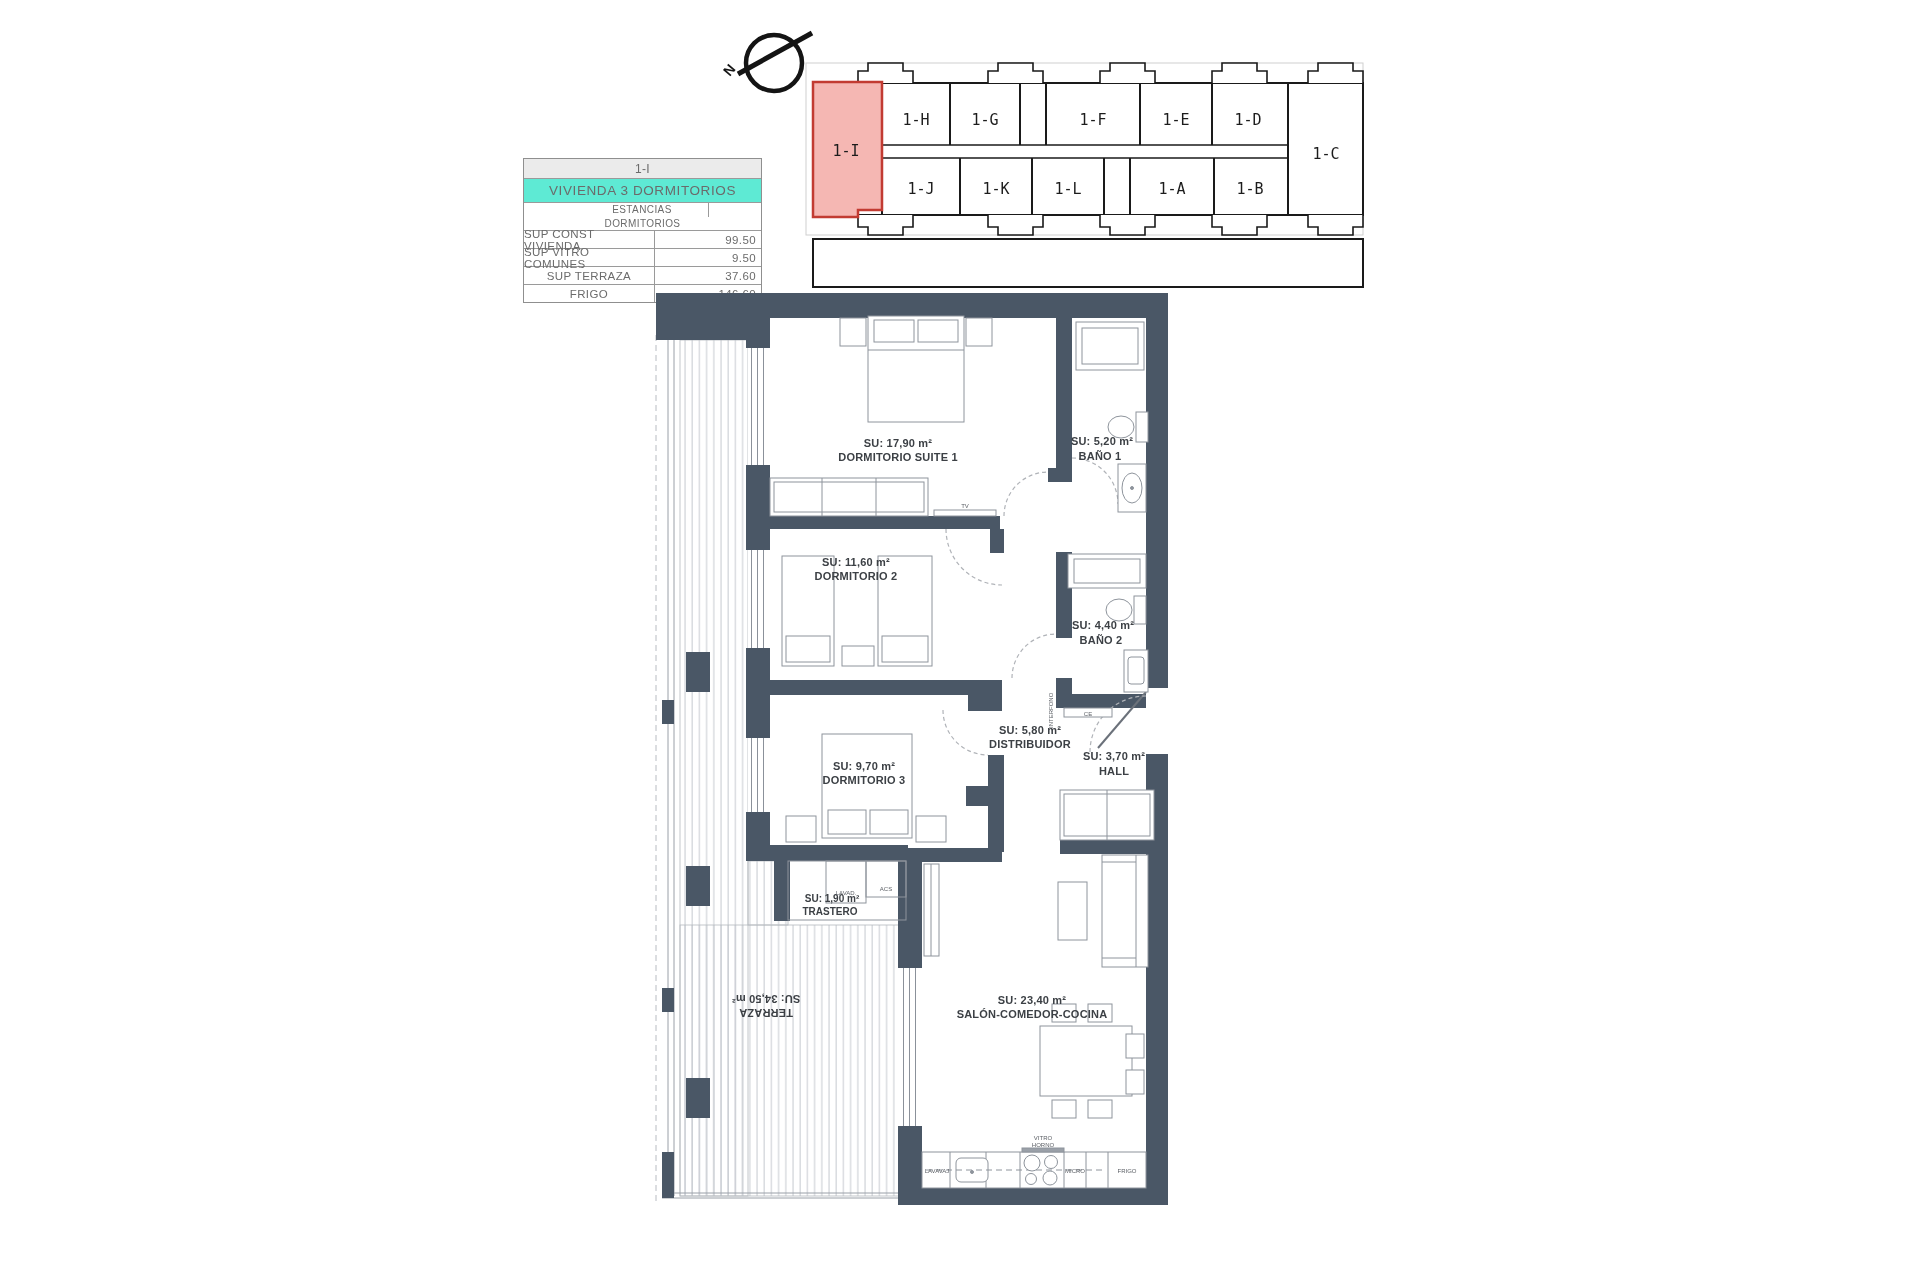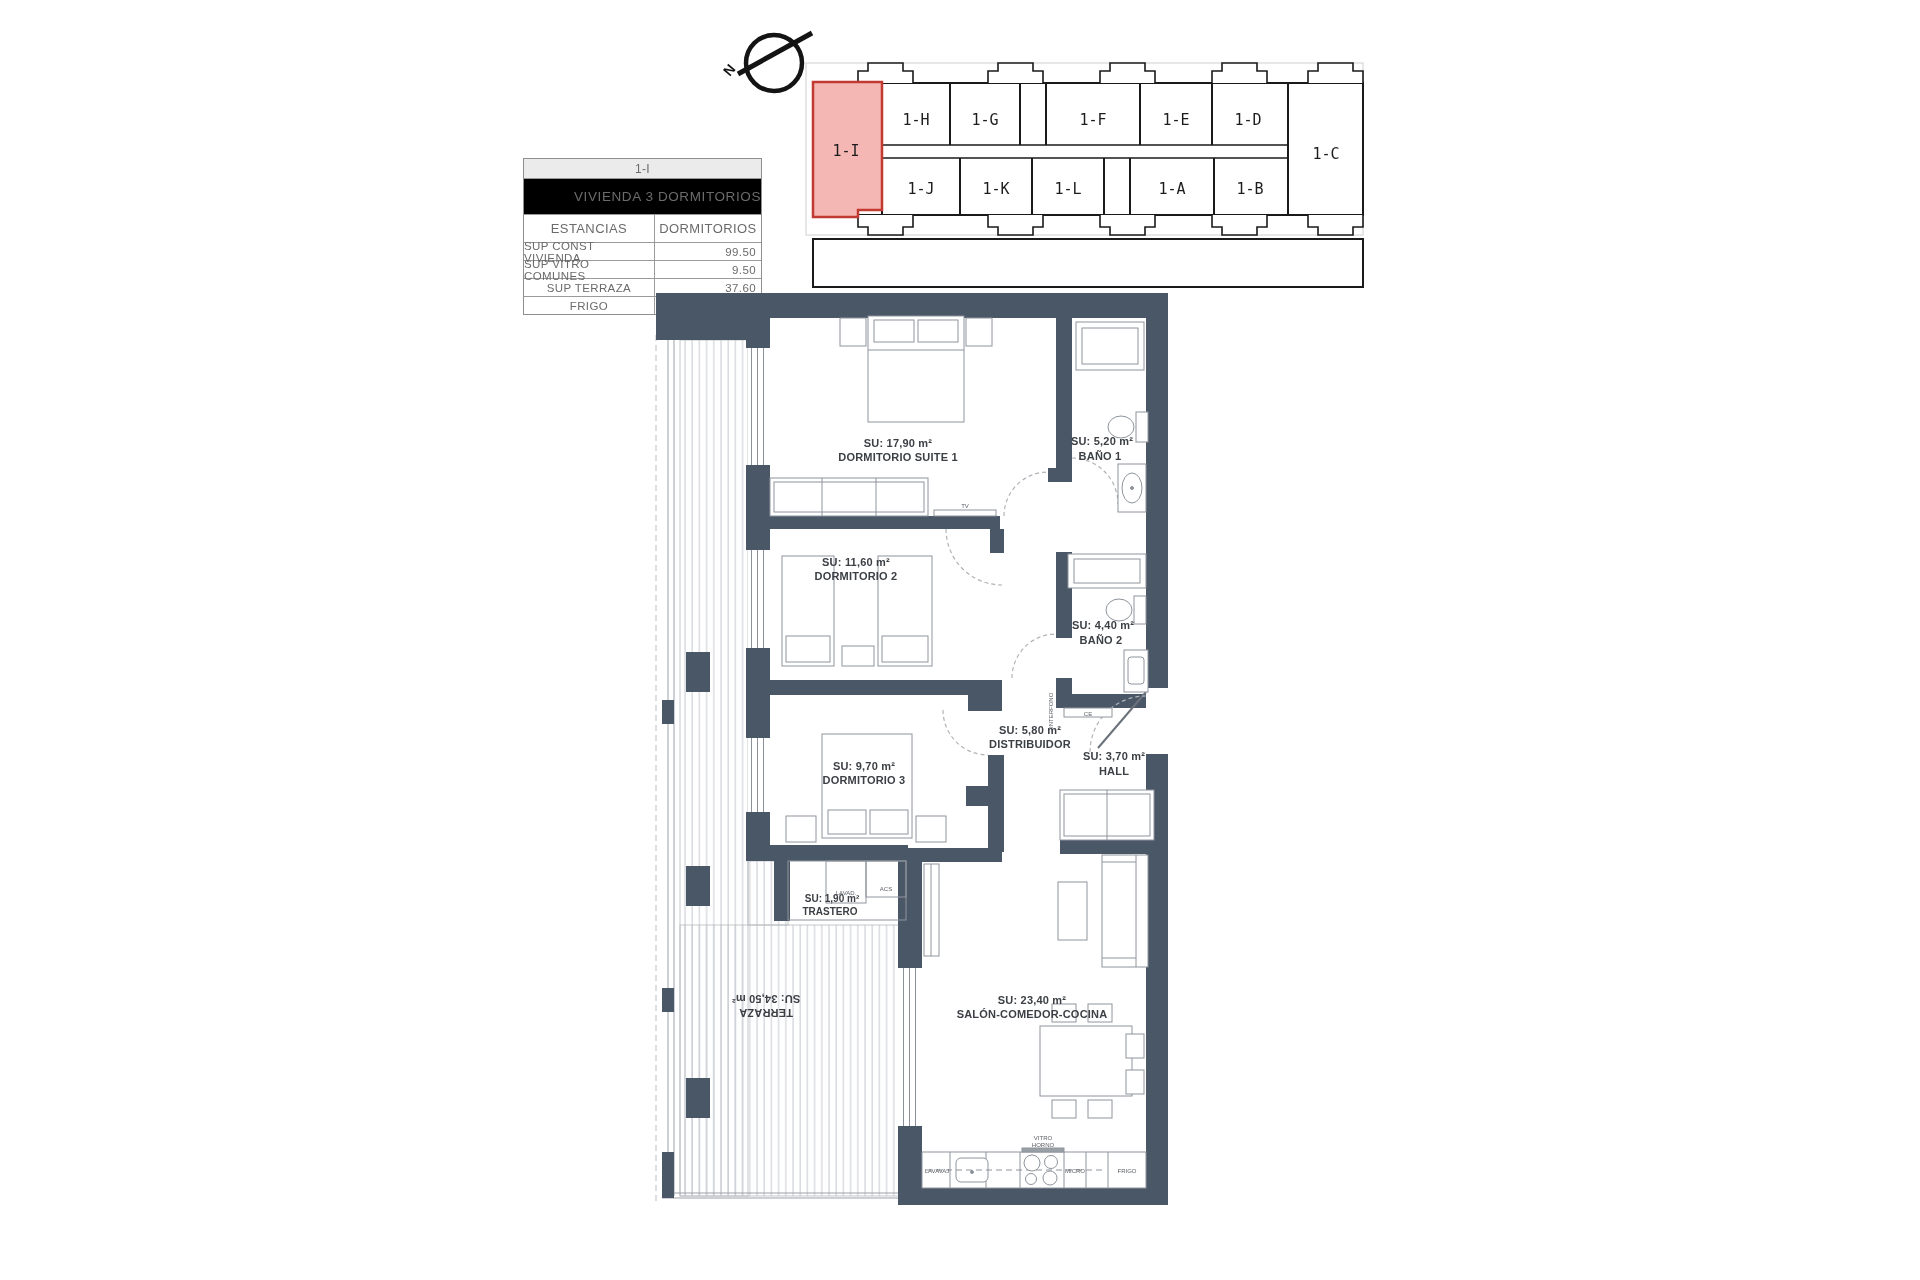--- a/index.html
+++ b/index.html
@@ -4,22 +4,22 @@
 <style>
   html,body{margin:0;padding:0;background:#ffffff;}
   .canvas{position:relative;width:1920px;height:1280px;background:#ffffff;overflow:hidden;
           font-family:"Liberation Sans",sans-serif;}
   
   .info-table{position:absolute;left:523px;top:158px;width:239px;border:1px solid #8f8f8f;
               color:#6b6b6b;letter-spacing:.4px;box-sizing:border-box;}
   .it-row{display:flex;align-items:center;border-top:1px solid #9a9a9a;box-sizing:border-box;}
   .it-row:first-child{border-top:none;}
   .it-head1{height:19px;background:#ebebeb;justify-content:center;font-size:12px;}
-  .it-head2{height:36px;background:#000000;justify-content:flex-end;font-size:13.5px;letter-spacing:.6px;}
-  .it-cols{height:28px;font-size:13px;}
+  .it-head2{height:24px;background:#5eead4;justify-content:center;font-size:13.5px;letter-spacing:.6px;}
+  .it-cols{height:28px;font-size:10px;flex-direction:column;}
   .it-data{height:18px;font-size:11.5px;}
   .it-cell-l{width:132px;display:flex;align-items:center;justify-content:center;height:100%;
              border-right:1px solid #9a9a9a;box-sizing:border-box;}
   .it-cell-r{width:107px;display:flex;align-items:center;height:100%;box-sizing:border-box;}
   .it-cell-r.center{justify-content:center;}
   .it-cell-r.num{justify-content:flex-end;padding-right:5px;}
   svg{position:absolute;}
   svg text{font-family:"Liberation Sans",sans-serif;}
   .room-lbl{font-size:11px;font-weight:bold;fill:#3c4045;letter-spacing:.2px;}
   .room-lbl-sm{font-size:10px;font-weight:bold;fill:#3c4045;}

